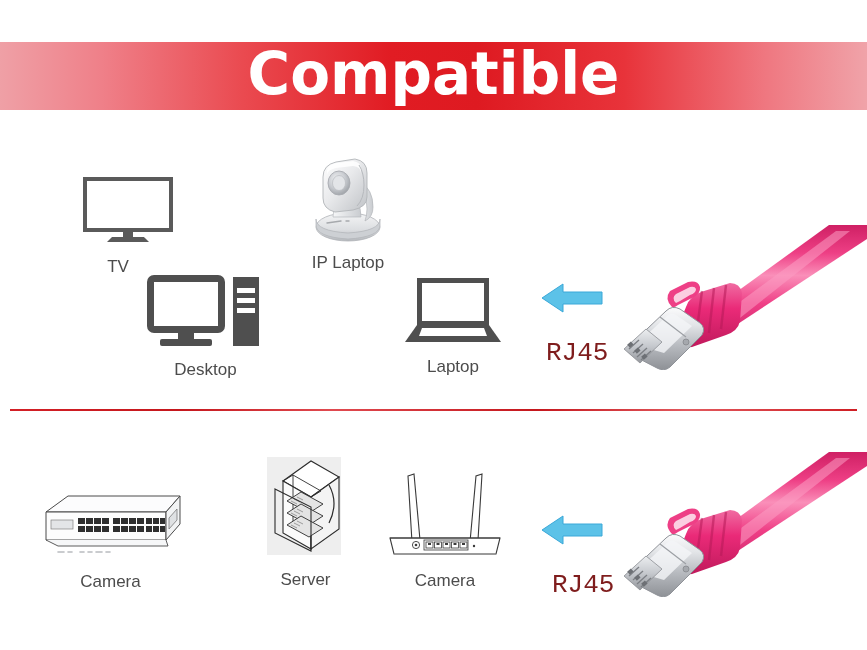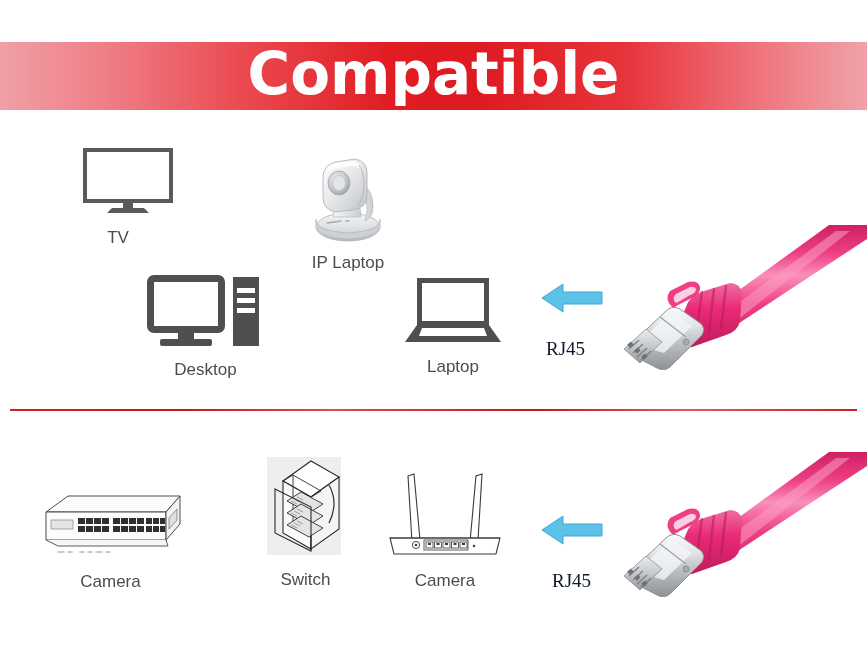--- a/index.html
+++ b/index.html
@@ -70,21 +70,21 @@
     font-family: "Liberation Sans", sans-serif;
     font-size: 17px;
     white-space: nowrap;
   }
   .icon-wrap {
     position: relative;
     margin: 0 auto;
   }
 
   
-  #tv { left: 43px; top: 148px; width: 150px; }
+  #tv { left: 43px; top: 177px; width: 150px; }
   #tv .icon-wrap { width: 110px; height: 68px; }
   .tv-screen {
     position: absolute; left: 20px; top: 0;
     width: 90px; height: 55px;
     border: 4px solid #5a5a5a;
     box-sizing: border-box;
     background: #ffffff;
   }
   .tv-neck {
     position: absolute; left: 60px; top: 55px;
@@ -162,23 +162,23 @@
   .arrow {
     position: absolute;
     width: 62px;
     height: 30px;
   }
   #arrow-top { left: 541px; top: 283px; }
   #arrow-bottom { left: 541px; top: 515px; }
 
   .rj45-label {
     position: absolute;
-    color: #0f172a;
-    font-family: Liberation Serif, serif;
-    font-size: 19px;
+    color: #7f1d1d;
+    font-family: Liberation Mono, monospace;
+    font-size: 26px;
     white-space: nowrap;
   }
   #rj45-top { left: 546px; top: 338px; }
   #rj45-bottom { left: 552px; top: 570px; }
 
   
   .cable { position: absolute; }
   #cable-top { left: 614px; top: 225px; width: 253px; height: 145px; }
   #cable-bottom { left: 614px; top: 452px; width: 253px; height: 145px; }
 
@@ -447,21 +447,21 @@
           <path d="M28 70 L34 73"></path>
             <path d="M31 68 L37 71"></path>
             <path d="M34 66 L40 69"></path>
         </g>
 
         <path d="M12 34 L48 52 L48 96 L12 78 Z" fill="none" stroke="#2c2c2c" stroke-width="1.1"></path>
 
         <path d="M66 30 Q76 48 66 68" fill="none" stroke="#2c2c2c" stroke-width="1.2"></path>
       </svg>
     </div>
-    <div class="item-label">Switch</div>
+    <div class="item-label">Server</div>
   </div>
 
   <div class="item" id="router">
     <div class="icon-wrap">
       <svg width="118" height="100" viewBox="0 0 118 100">
 
         <path d="M22 16 L28 14 L34 80 L26 82 Z" fill="#ffffff" stroke="#3a3a3a" stroke-width="1.1"></path>
         <path d="M96 14 L90 16 L84 82 L92 80 Z" fill="#ffffff" stroke="#3a3a3a" stroke-width="1.1"></path>
 
         <path d="M4 78 L114 78 L110 94 L8 94 Z" fill="#ffffff" stroke="#3a3a3a" stroke-width="1.1"></path>

